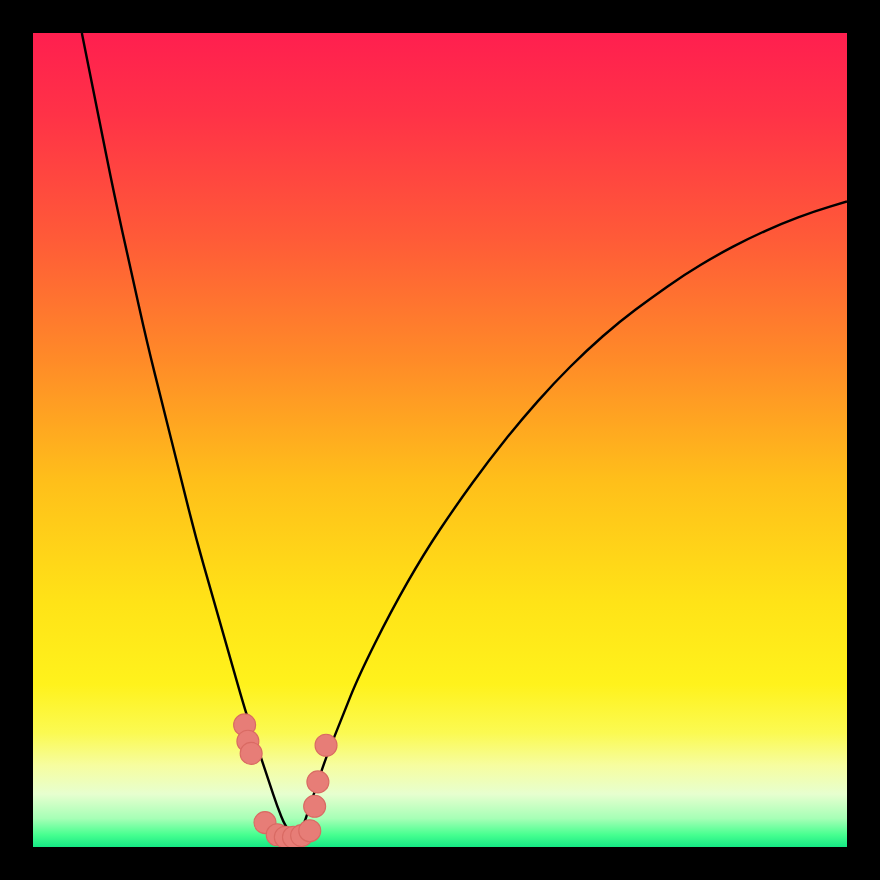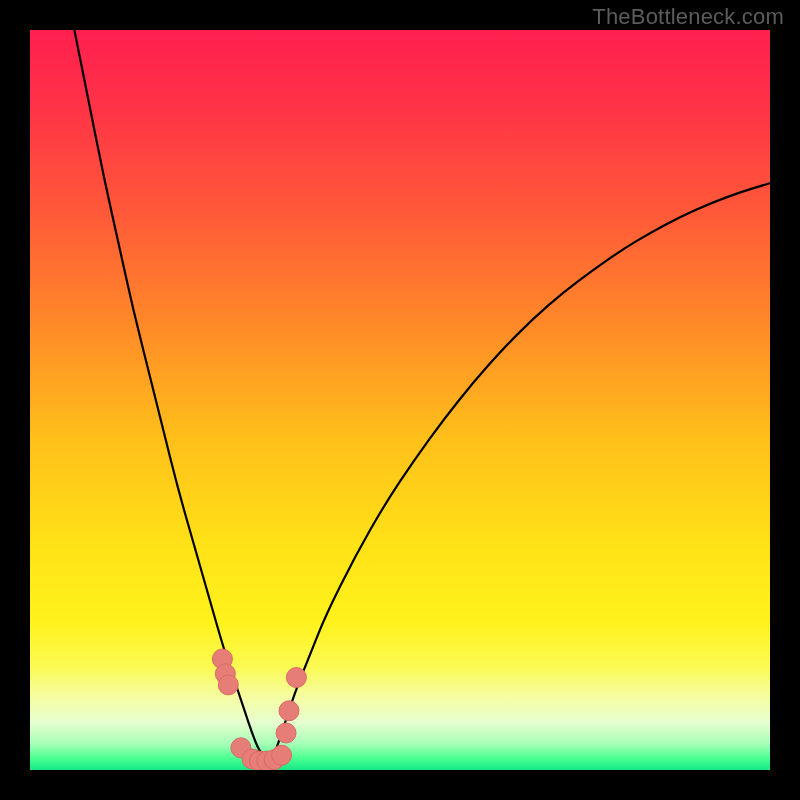--- a/index.html
+++ b/index.html
@@ -83,14 +83,13 @@
           <circle cx="244.20" cy="729.64" r="10" fill="#e77d77" stroke="#d96a63" stroke-width="1"></circle>
           <circle cx="251.60" cy="725.20" r="10" fill="#e77d77" stroke="#d96a63" stroke-width="1"></circle>
           <circle cx="256.04" cy="703.00" r="10" fill="#e77d77" stroke="#d96a63" stroke-width="1"></circle>
           <circle cx="259.00" cy="680.80" r="10" fill="#e77d77" stroke="#d96a63" stroke-width="1"></circle>
           <circle cx="266.40" cy="647.50" r="10" fill="#e77d77" stroke="#d96a63" stroke-width="1"></circle>
         </g>
     </svg>
 
   </div>
 
-  <div class="watermark">TheBottleneck.com</div>
 </div>
 
 </body></html>

